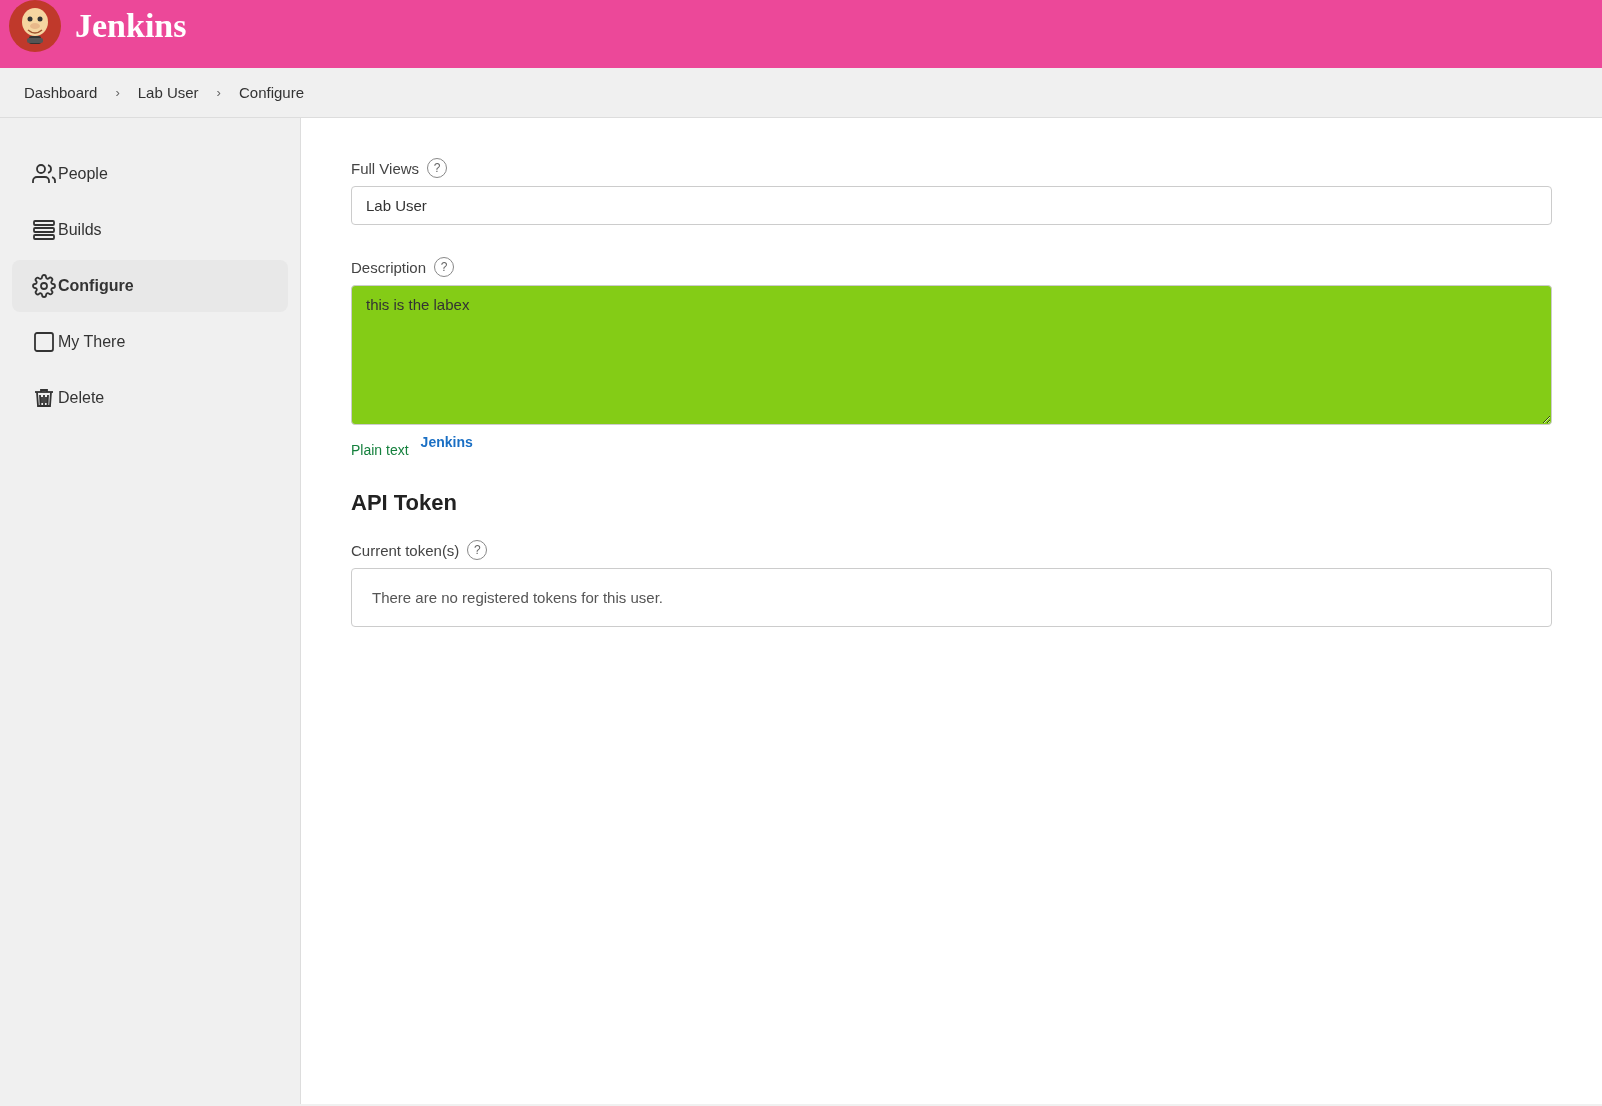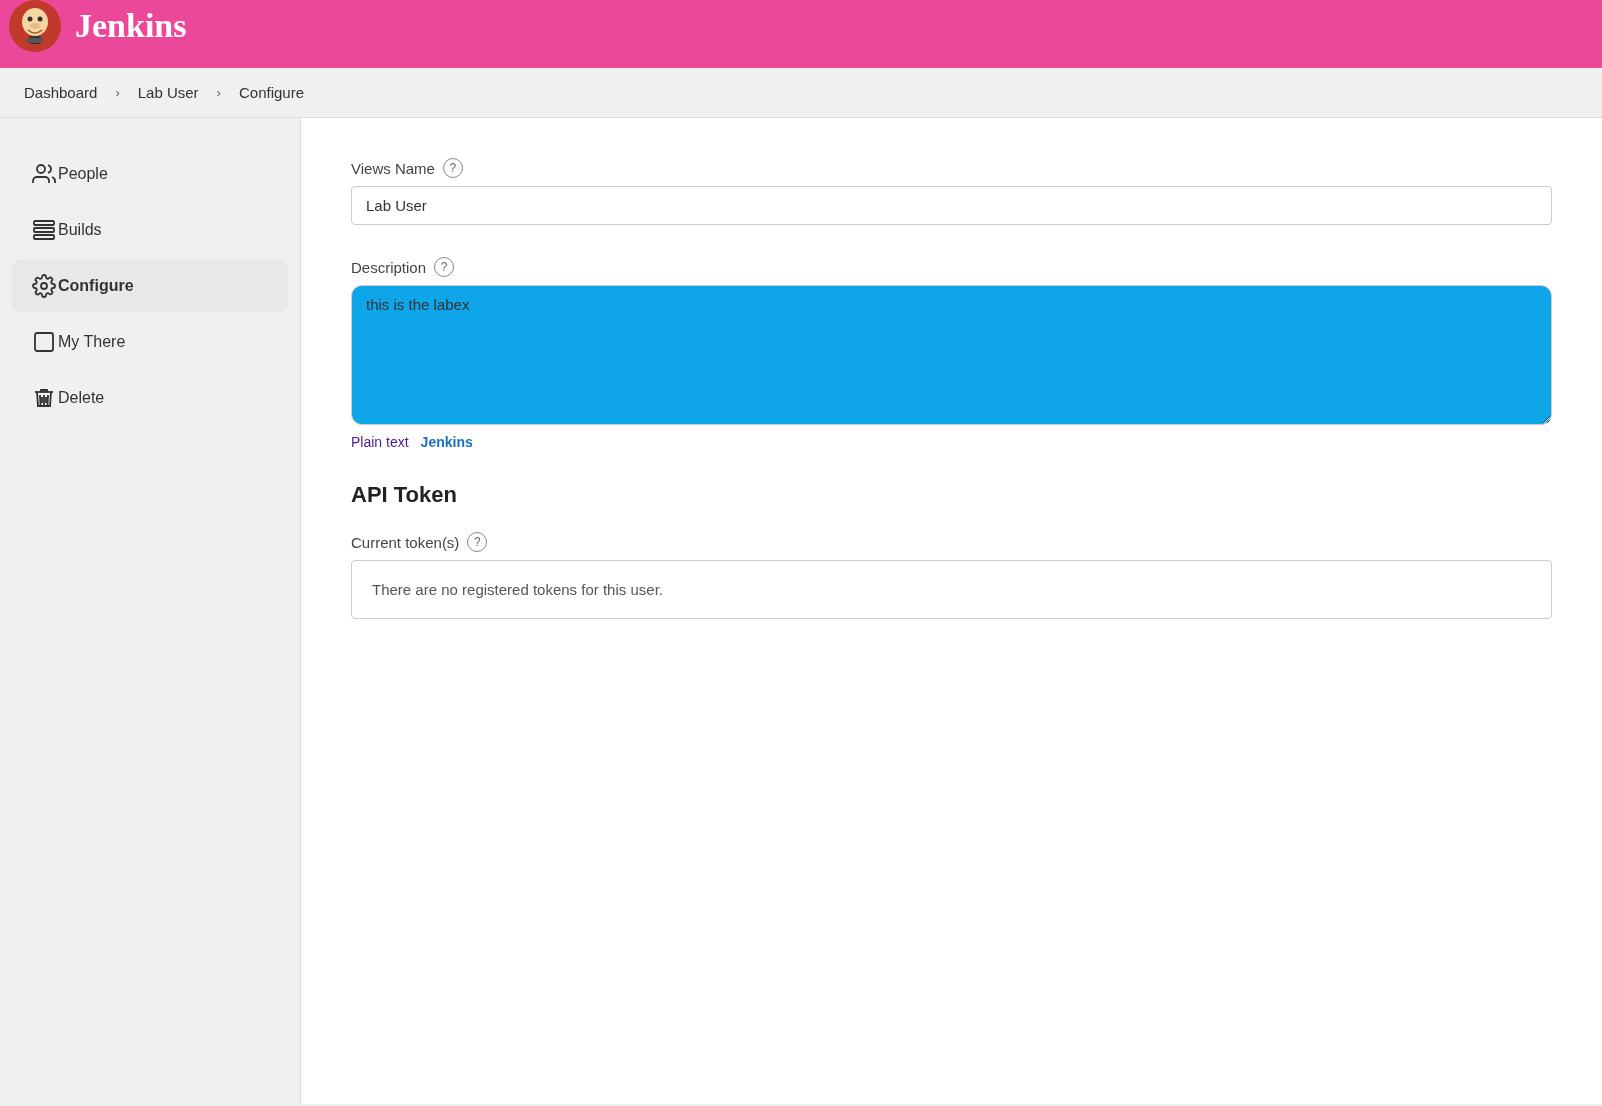--- a/index.html
+++ b/index.html
@@ -156,40 +156,41 @@
       font-size: 15px;
       color: #333;
       background: #fff;
       outline: none;
     }
 
     .form-textarea {
       width: 100%;
       padding: 10px 14px;
       border: 1px solid #ccc;
-      border-radius: 11px;
-      font-size: 15px;
-      color: #333;
-      background: #0ea5e9;
+      border-radius: 4px;
+      font-size: 15px;
+      color: #333;
+      background: #84cc16;
       outline: none;
       resize: vertical;
       height: 140px;
       font-family: inherit;
     }
 
     .text-format-bar {
       display: flex;
       gap: 12px;
       margin-top: 6px;
       font-size: 14px;
     }
 
     .text-format-plain {
-      color: #4c1d95;
-      cursor: pointer;
+      color: #15803d;
+      cursor: pointer;
+      margin-top: 8px;
     }
 
     .text-format-preview {
       color: #1a6fc4;
       font-weight: bold;
       cursor: pointer;
     }
 
     .section-title {
       font-size: 22px;
@@ -300,21 +301,21 @@
       </span>
       <span>Delete</span>
     </div>
 
   </aside>
 
   <main class="content">
 
     <div class="form-group">
       <div class="form-label">
-        <span>Views Name</span>
+        <span>Full Views</span>
         <span class="help-icon">?</span>
       </div>
       <input type="text" class="form-input" value="Lab User" style="">
     </div>
 
     <div class="form-group">
       <div class="form-label">
         <span>Description</span>
         <span class="help-icon">?</span>
       </div>

